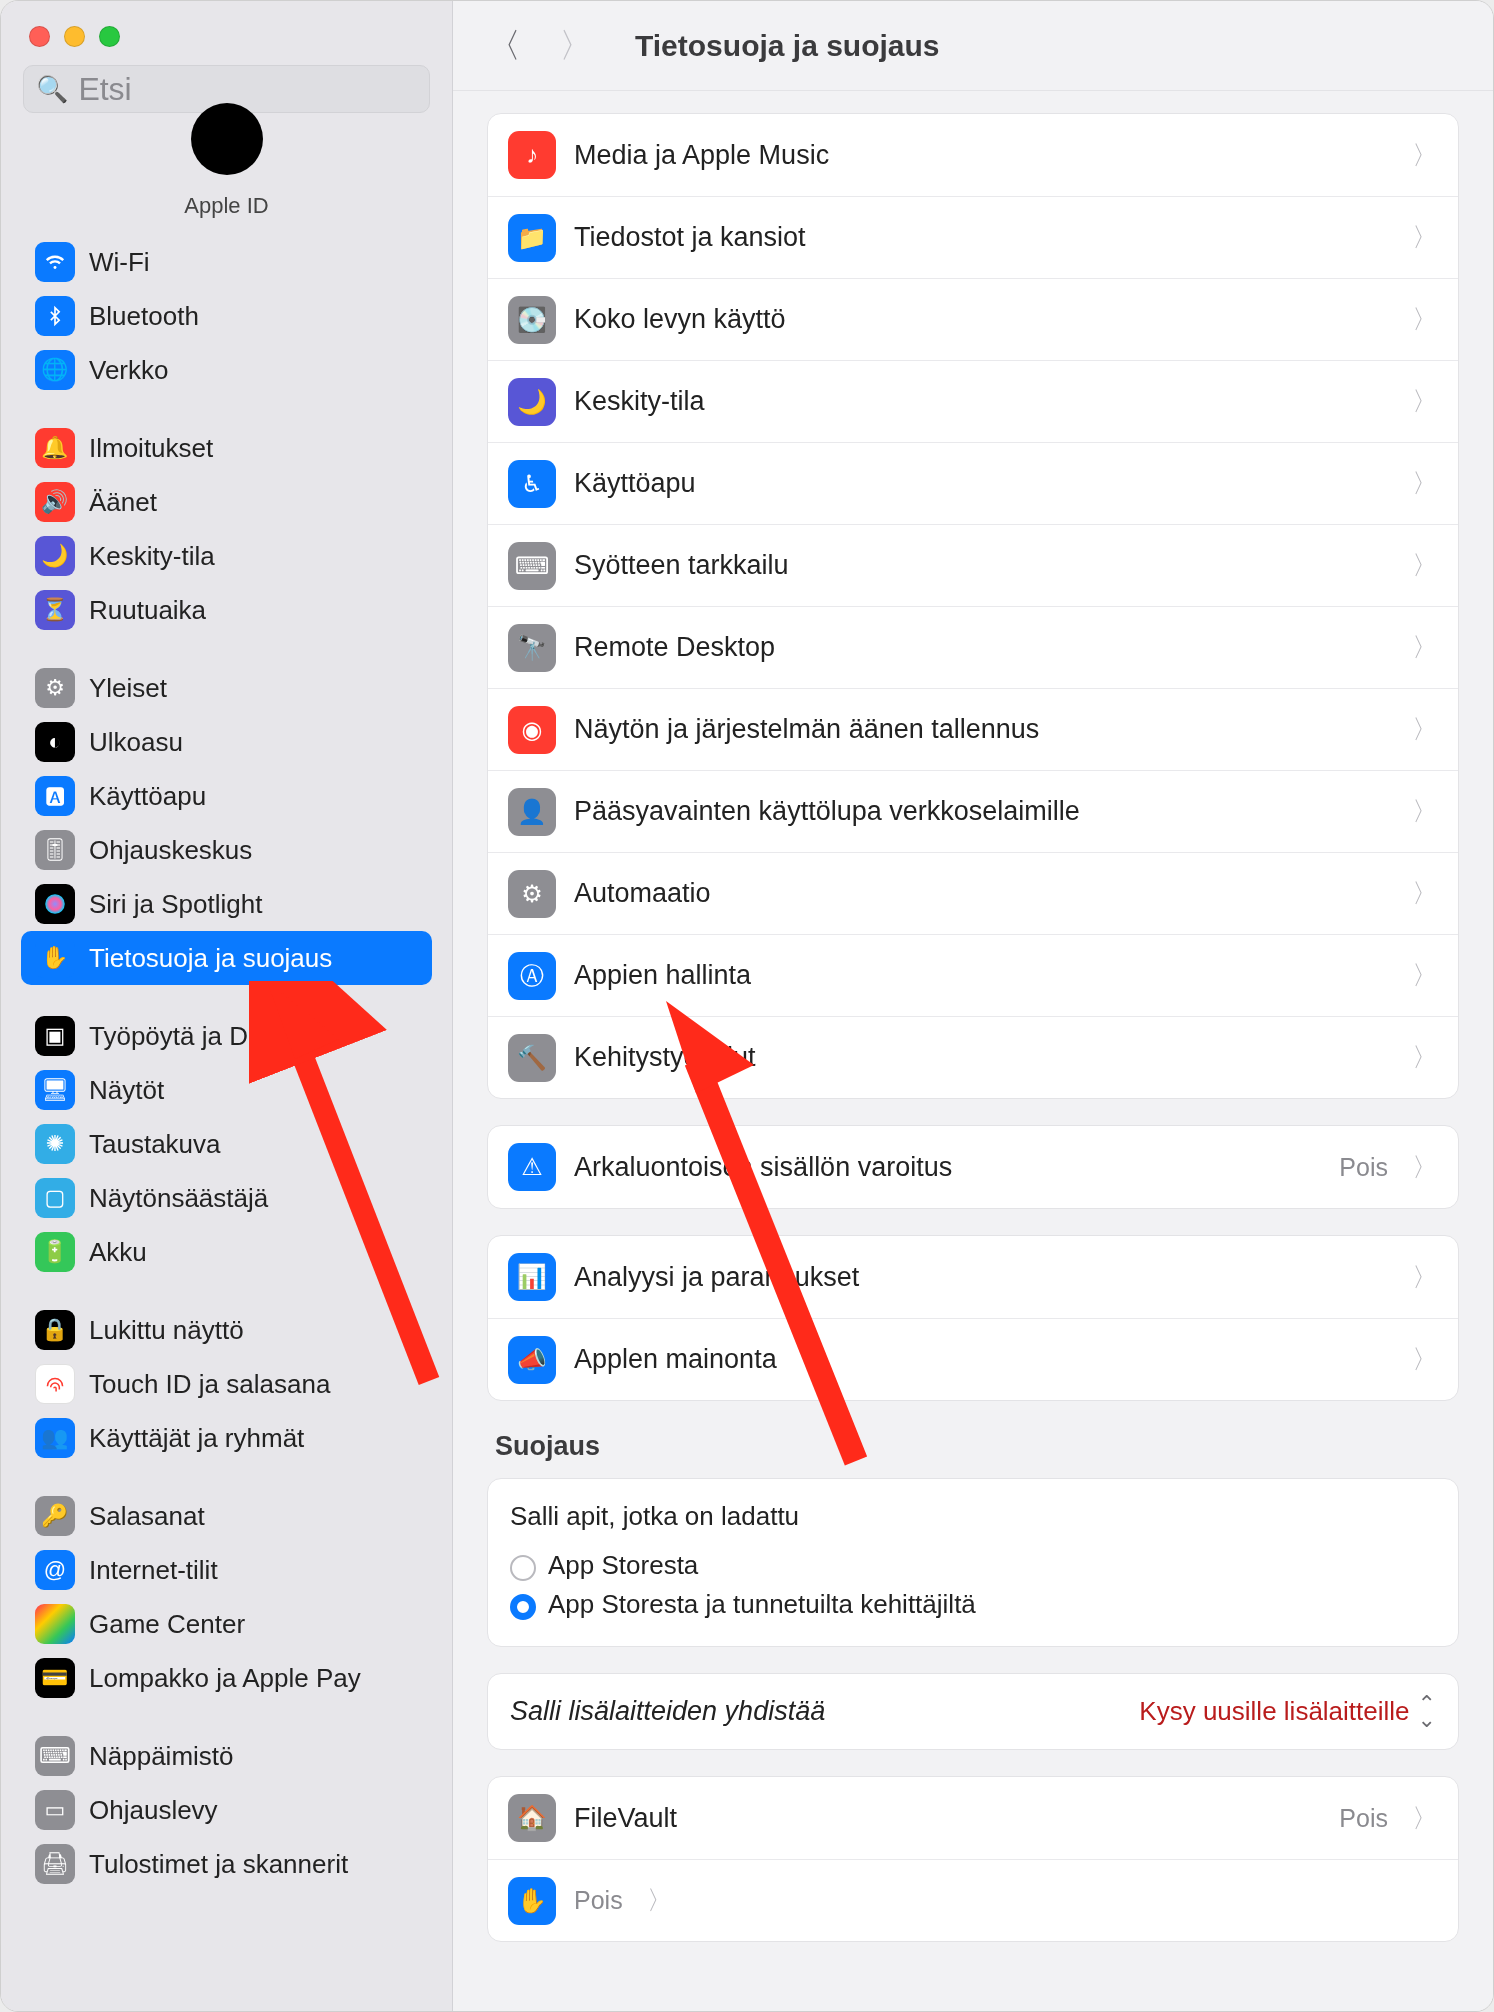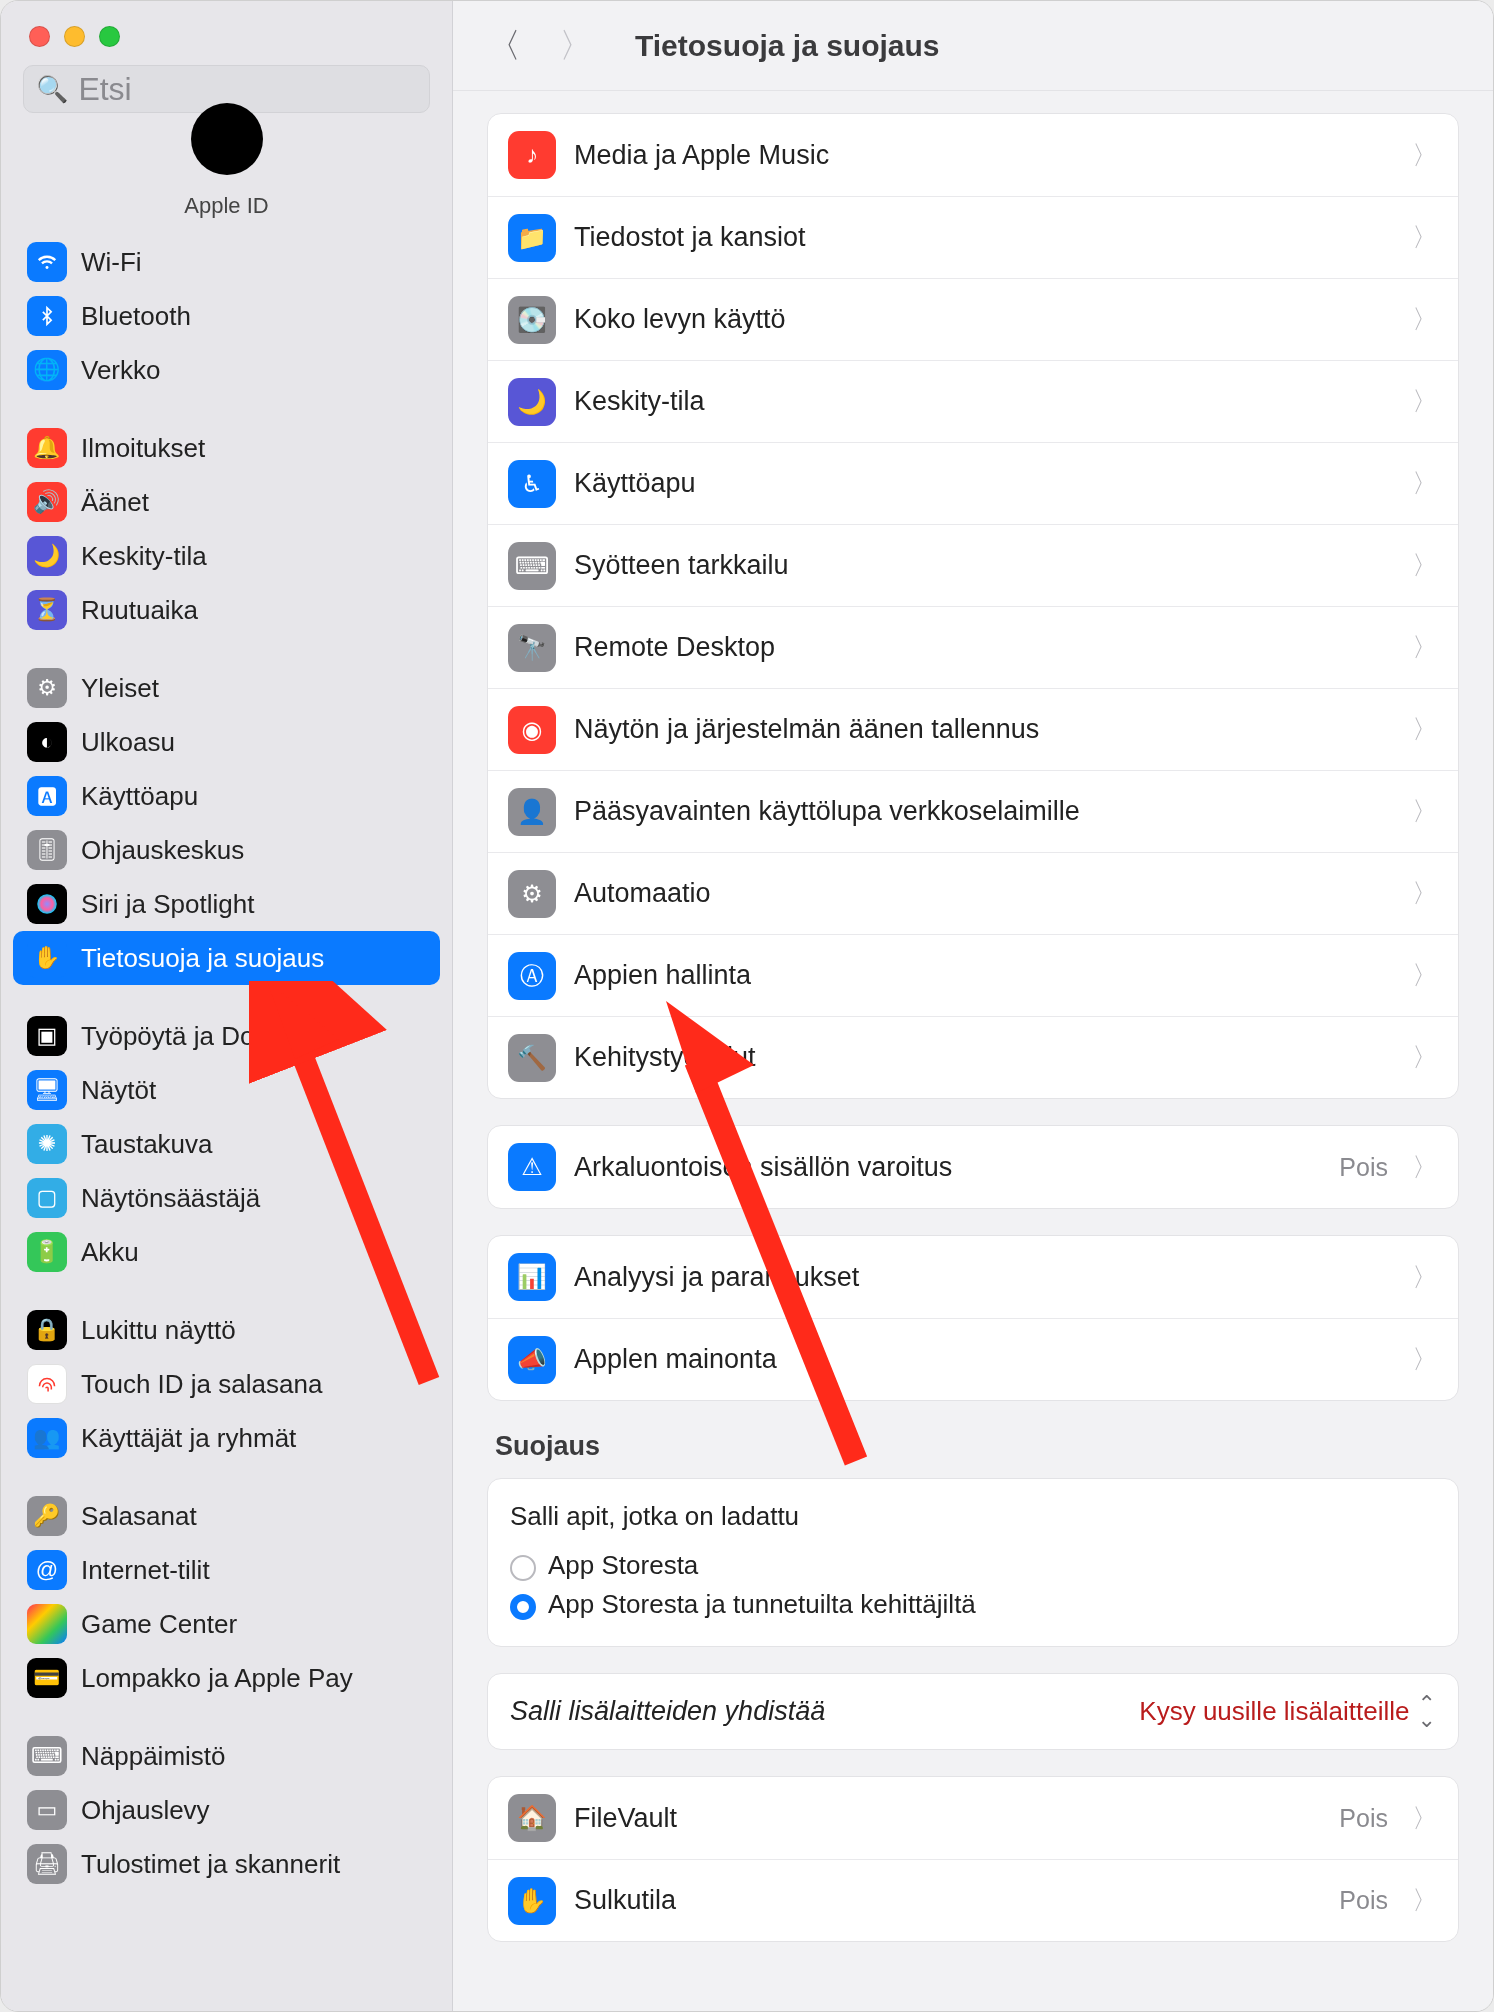--- a/index.html
+++ b/index.html
@@ -71,21 +71,21 @@
     gap: 18px;
     flex-direction: column;
   }
   .avatar {
     width: 72px; height: 72px; border-radius: 50%;
     background: #000;
     margin-top: -30px;
   }
   .apple-id-label { font-size: 22px; color: #444; }
 
-  .side-group { padding: 0 12px; }
+  .side-group { padding: 0 20px; }
   .side-spacer { height: 24px; }
 
   .side-item {
     display: flex;
     align-items: center;
     gap: 14px;
     padding: 7px 14px;
     border-radius: 10px;
     cursor: default;
   }
@@ -536,21 +536,20 @@
 
       <div class="group">
         <div class="row">
           <div class="row-icon ic-gray glyph">🏠</div>
           <div class="row-label">FileVault</div>
           <div class="row-value">Pois</div>
           <div class="row-chevron">〉</div>
         </div>
         <div class="row">
           <div class="row-icon ic-blue glyph">✋</div>
-          <div class="row-label">Sulkutila</div>
           <div class="row-value">Pois</div>
           <div class="row-chevron">〉</div>
         </div>
       </div>
 
     </div>
   </div>
 
   <svg class="arrow" style="left:248px; top:980px;" width="200" height="420" viewBox="0 0 200 420">
     <defs>

